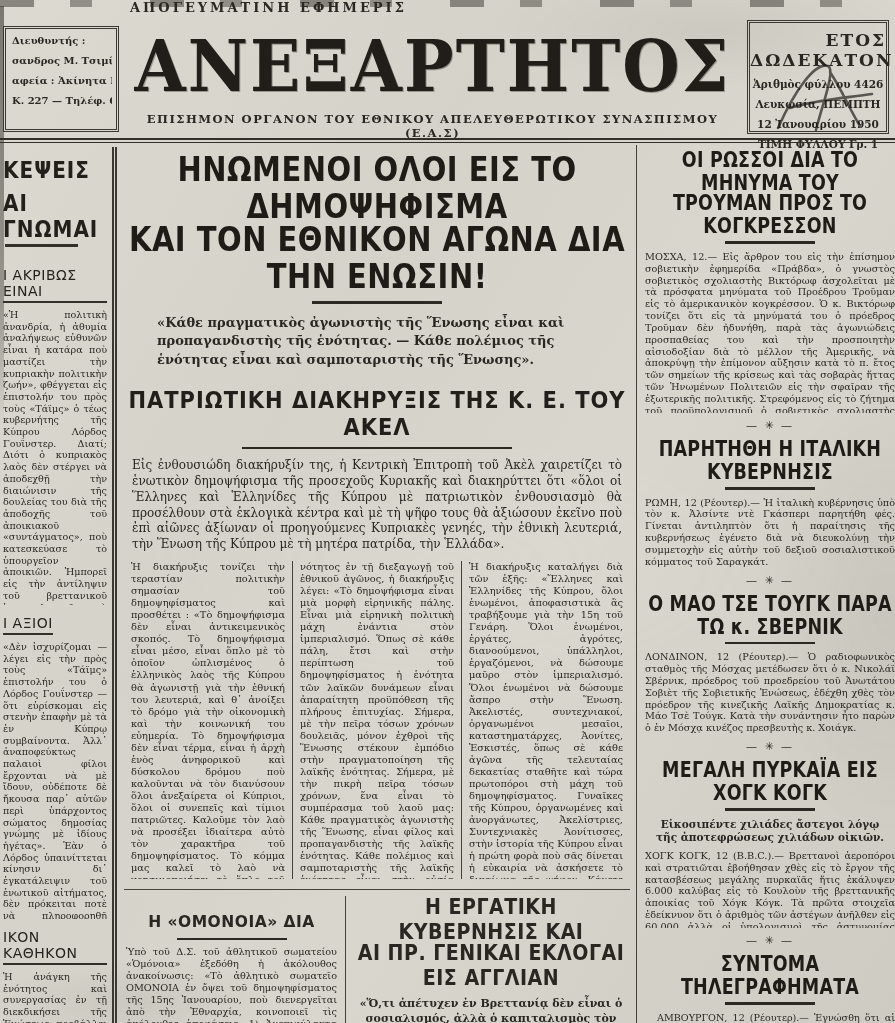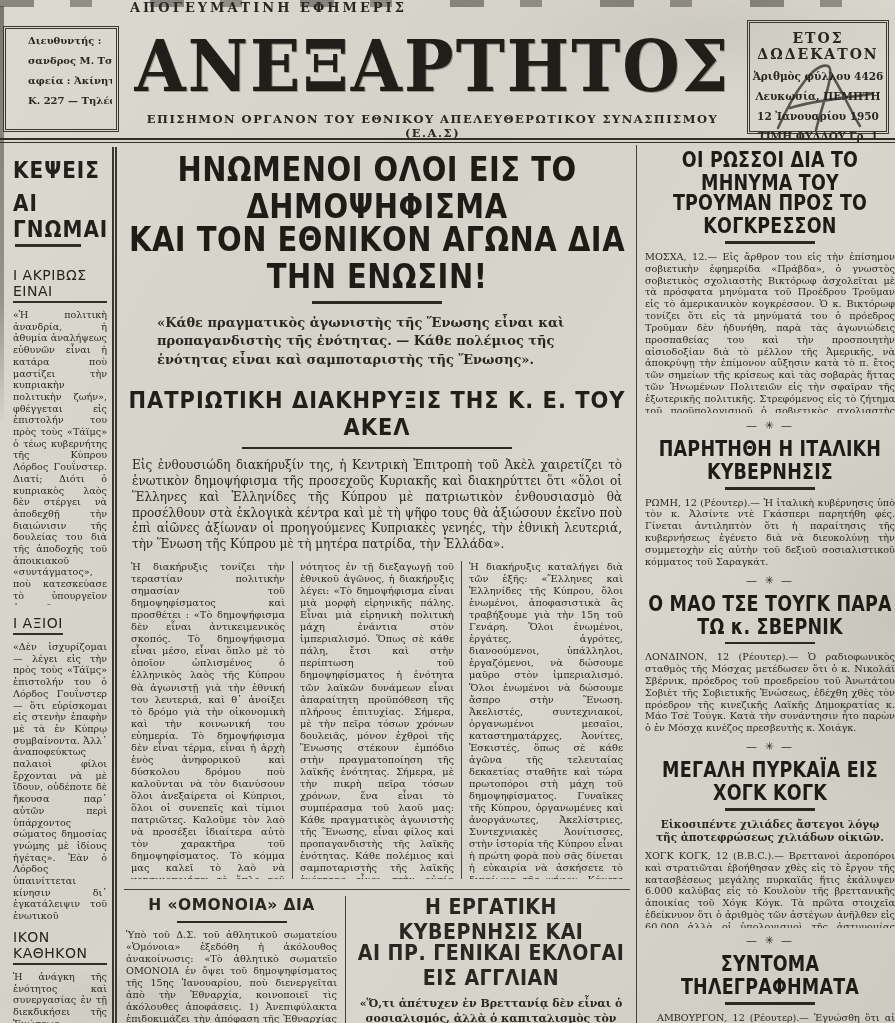--- a/index.html
+++ b/index.html
@@ -13,38 +13,38 @@
       radial-gradient(ellipse 500px 200px at 50% 55%, rgba(255,255,255,.18), transparent 70%),
       radial-gradient(ellipse 180px 300px at 99% 60%, rgba(80,76,70,.22), transparent 75%);}
   .edge-top{position:absolute;top:0;left:0;right:0;height:7px;opacity:.55;pointer-events:none;
     background:repeating-linear-gradient(90deg,#45423c 0 34px,transparent 34px 70px,#55524b 70px 92px,transparent 92px 150px);}
   .edge-left{position:absolute;top:6px;left:0;width:4px;height:420px;background:linear-gradient(#3a3731,#6a675f 70%,transparent);opacity:.6;pointer-events:none;}
 
   
   .masthead{position:absolute;left:0;top:0;width:895px;height:140px;}
   .mast-left{position:absolute;left:3px;top:26px;width:116px;height:106px;border:3px double #3b3832;
     font-size:10px;font-weight:bold;line-height:1.1;padding:6px 4px 0 6px;box-sizing:border-box;}
-  .mast-left div{margin-bottom:9px;white-space:nowrap;overflow:hidden;margin-left:16px;}
+  .mast-left div{margin-bottom:9px;white-space:nowrap;overflow:hidden;}
   .tagline{position:absolute;left:130px;top:0;font-size:13px;font-weight:bold;letter-spacing:3px;font-family:"DejaVu Serif",serif;}
   .paper-title{position:absolute;left:125px;top:24px;width:615px;text-align:center;
     font-family:"DejaVu Serif",serif;font-weight:bold;font-size:66px;letter-spacing:2px;
     transform:scaleY(1.08);transform-origin:top center;color:#211e1a;text-shadow:1px 1px 0 rgba(40,36,30,.35);}
   .subtitle{position:absolute;left:125px;top:112px;width:615px;text-align:center;
     font-size:11.5px;font-weight:bold;letter-spacing:1.5px;}
   .mast-right{position:absolute;left:747px;top:20px;width:142px;height:114px;border:3px double #3b3832;
     text-align:center;font-size:10.5px;font-weight:bold;padding-top:7px;box-sizing:border-box;}
   .mast-right div{margin-bottom:8px;}
-  .mast-right .yr{letter-spacing:2px;font-size:14px;}
+  .mast-right .yr{letter-spacing:2px;font-size:17px;text-align:right;}
   .scribble{position:absolute;left:770px;top:60px;pointer-events:none;opacity:.85;}
   .mast-rule{position:absolute;left:0;top:138px;width:895px;height:5px;
     border-top:2px solid #33302a;border-bottom:1px solid #33302a;box-sizing:border-box;}
 
   
   .left-rail{position:absolute;left:0;top:147px;width:117px;height:876px;overflow:hidden;
-    border-right:5px double #3b3832;padding:0 5px 0 13px;box-sizing:border-box;}
+    border-right:5px double #3b3832;padding:0 5px 0 3px;box-sizing:border-box;}
   .center{position:absolute;left:124px;top:145px;width:506px;height:878px;overflow:hidden;}
   .right-rail{position:absolute;left:636px;top:145px;width:259px;height:878px;overflow:hidden;
     border-left:1px solid #44413a;padding-left:8px;box-sizing:border-box;}
 
   .rail-title{font-family:"DejaVu Sans",sans-serif;font-weight:bold;font-size:20px;letter-spacing:1px;
     transform:scaleY(1.15);transform-origin:top left;margin:10px 0 2px 0;line-height:1.15;color:#23201c;}
   .rail-title-bar{width:70%;height:3px;background:#33302a;margin:8px 0 10px 2px;}
   .rail-head{font-family:"DejaVu Sans",sans-serif;font-weight:normal;font-size:14px;letter-spacing:.5px;margin:10px 0 6px 0;
     border-bottom:2px solid #33302a;display:inline-block;padding-bottom:2px;color:#26231e;}
   .rail-body{font-size:9.6px;line-height:1.22;text-align:justify;overflow:hidden;}
@@ -59,21 +59,21 @@
     letter-spacing:1px;transform:scaleY(1.12);margin-top:20px;color:#221f1b;}
   .sec-bar{width:270px;height:2px;background:#2c2923;margin:9px auto 9px auto;}
   .akel-lead{font-size:12px;line-height:1.32;text-align:justify;padding:0 8px;}
   .akel-cols{display:flex;margin-top:8px;height:318px;overflow:hidden;}
   .akel-col{flex:1;font-size:9.8px;line-height:1.23;text-align:justify;padding:0 7px;overflow:hidden;}
   .akel-col + .akel-col{border-left:1px solid #44413a;}
 
   .bottom-row{display:flex;margin-top:10px;border-top:1px solid #44413a;padding-top:6px;}
   .omonoia{width:222px;padding:0 8px 0 2px;border-right:1px solid #44413a;box-sizing:border-box;}
   .omonoia-head{font-family:"DejaVu Sans",sans-serif;font-weight:bold;font-size:15.5px;text-align:center;line-height:1.2;
-    letter-spacing:.5px;margin-top:0;}
+    letter-spacing:.5px;margin-top:17px;}
   .small-bar{width:110px;height:2px;background:#2c2923;margin:6px auto;}
   .omonoia-body{font-size:9.7px;line-height:1.24;text-align:justify;max-height:258px;overflow:hidden;}
   .elections{flex:1;padding:0 2px 0 8px;}
   .elections-head{font-family:"DejaVu Sans",sans-serif;font-weight:bold;font-size:19px;text-align:center;line-height:1.15;
     transform:scaleY(1.12);letter-spacing:.5px;margin-top:2px;}
   .elections-sub{font-weight:bold;font-size:11px;line-height:1.35;text-align:center;margin:10px 4px 6px 4px;}
 
   .art-head{font-family:"DejaVu Sans",sans-serif;font-weight:bold;font-size:17.5px;text-align:center;line-height:1.12;
     transform:scaleY(1.18);transform-origin:top center;letter-spacing:.2px;margin:4px 0 0 0;color:#1f1c18;}
   .art-bar{width:90px;height:2.5px;background:#2c2923;margin:10px auto 7px auto;}

